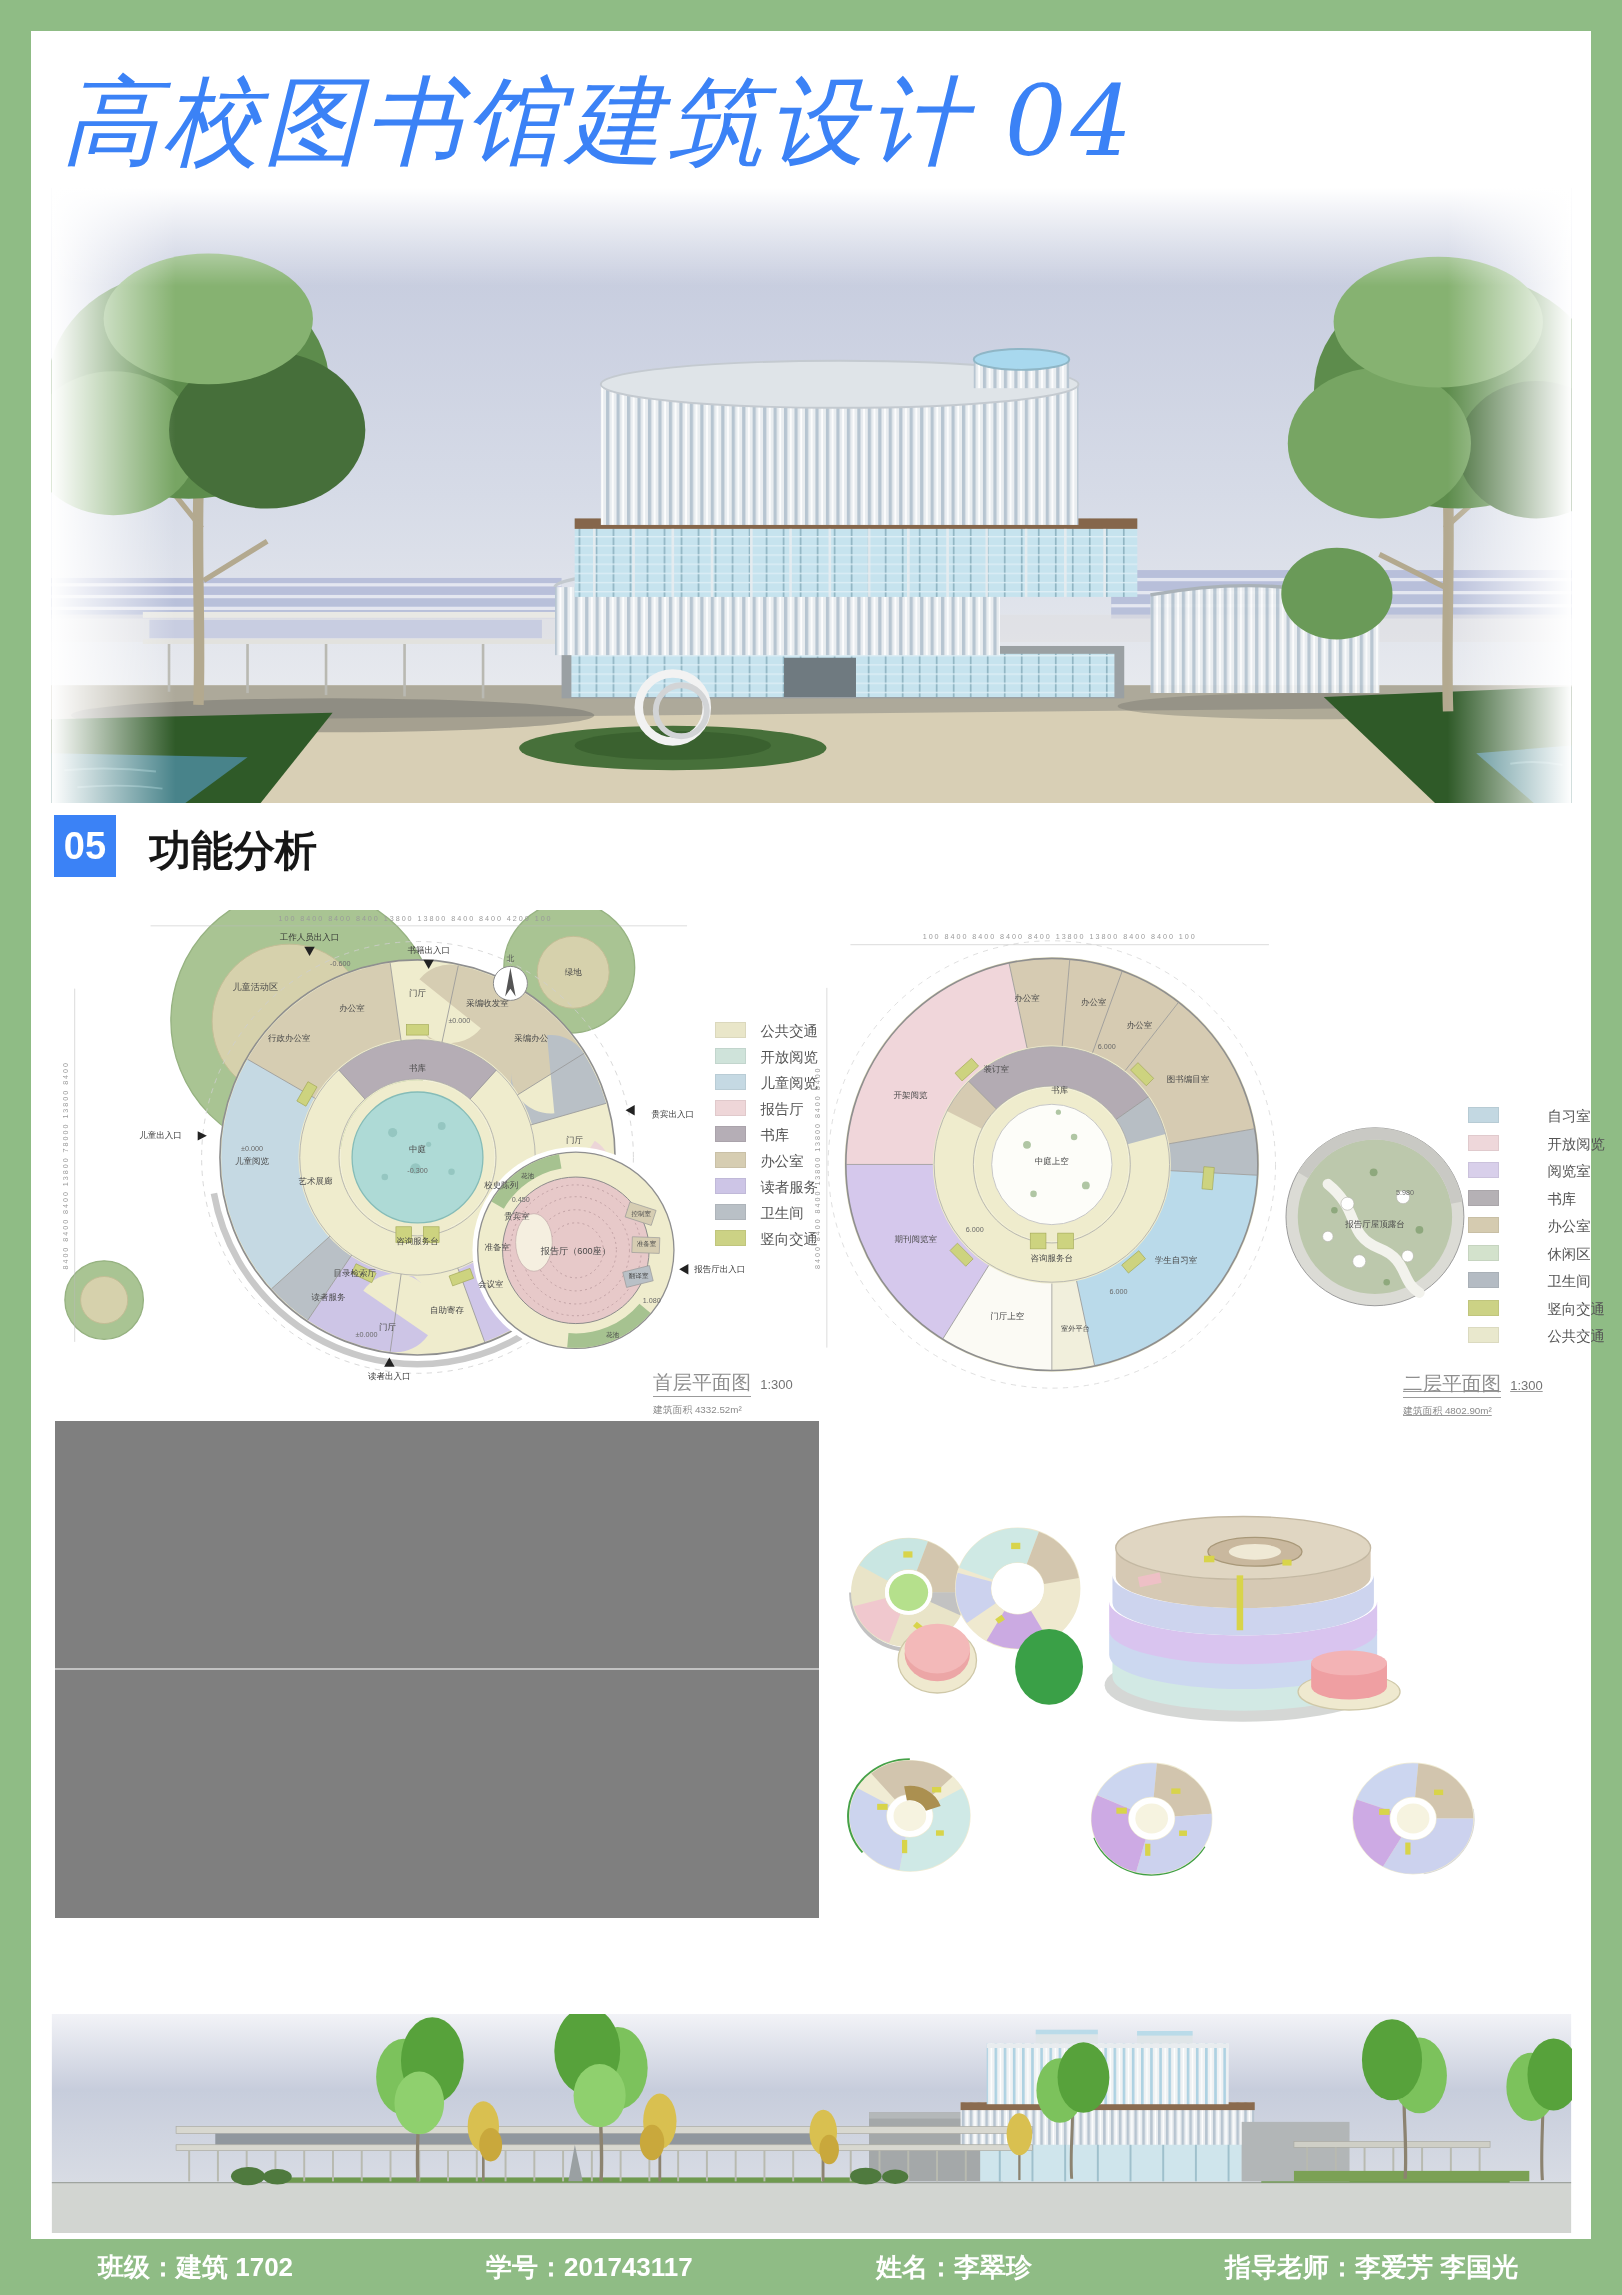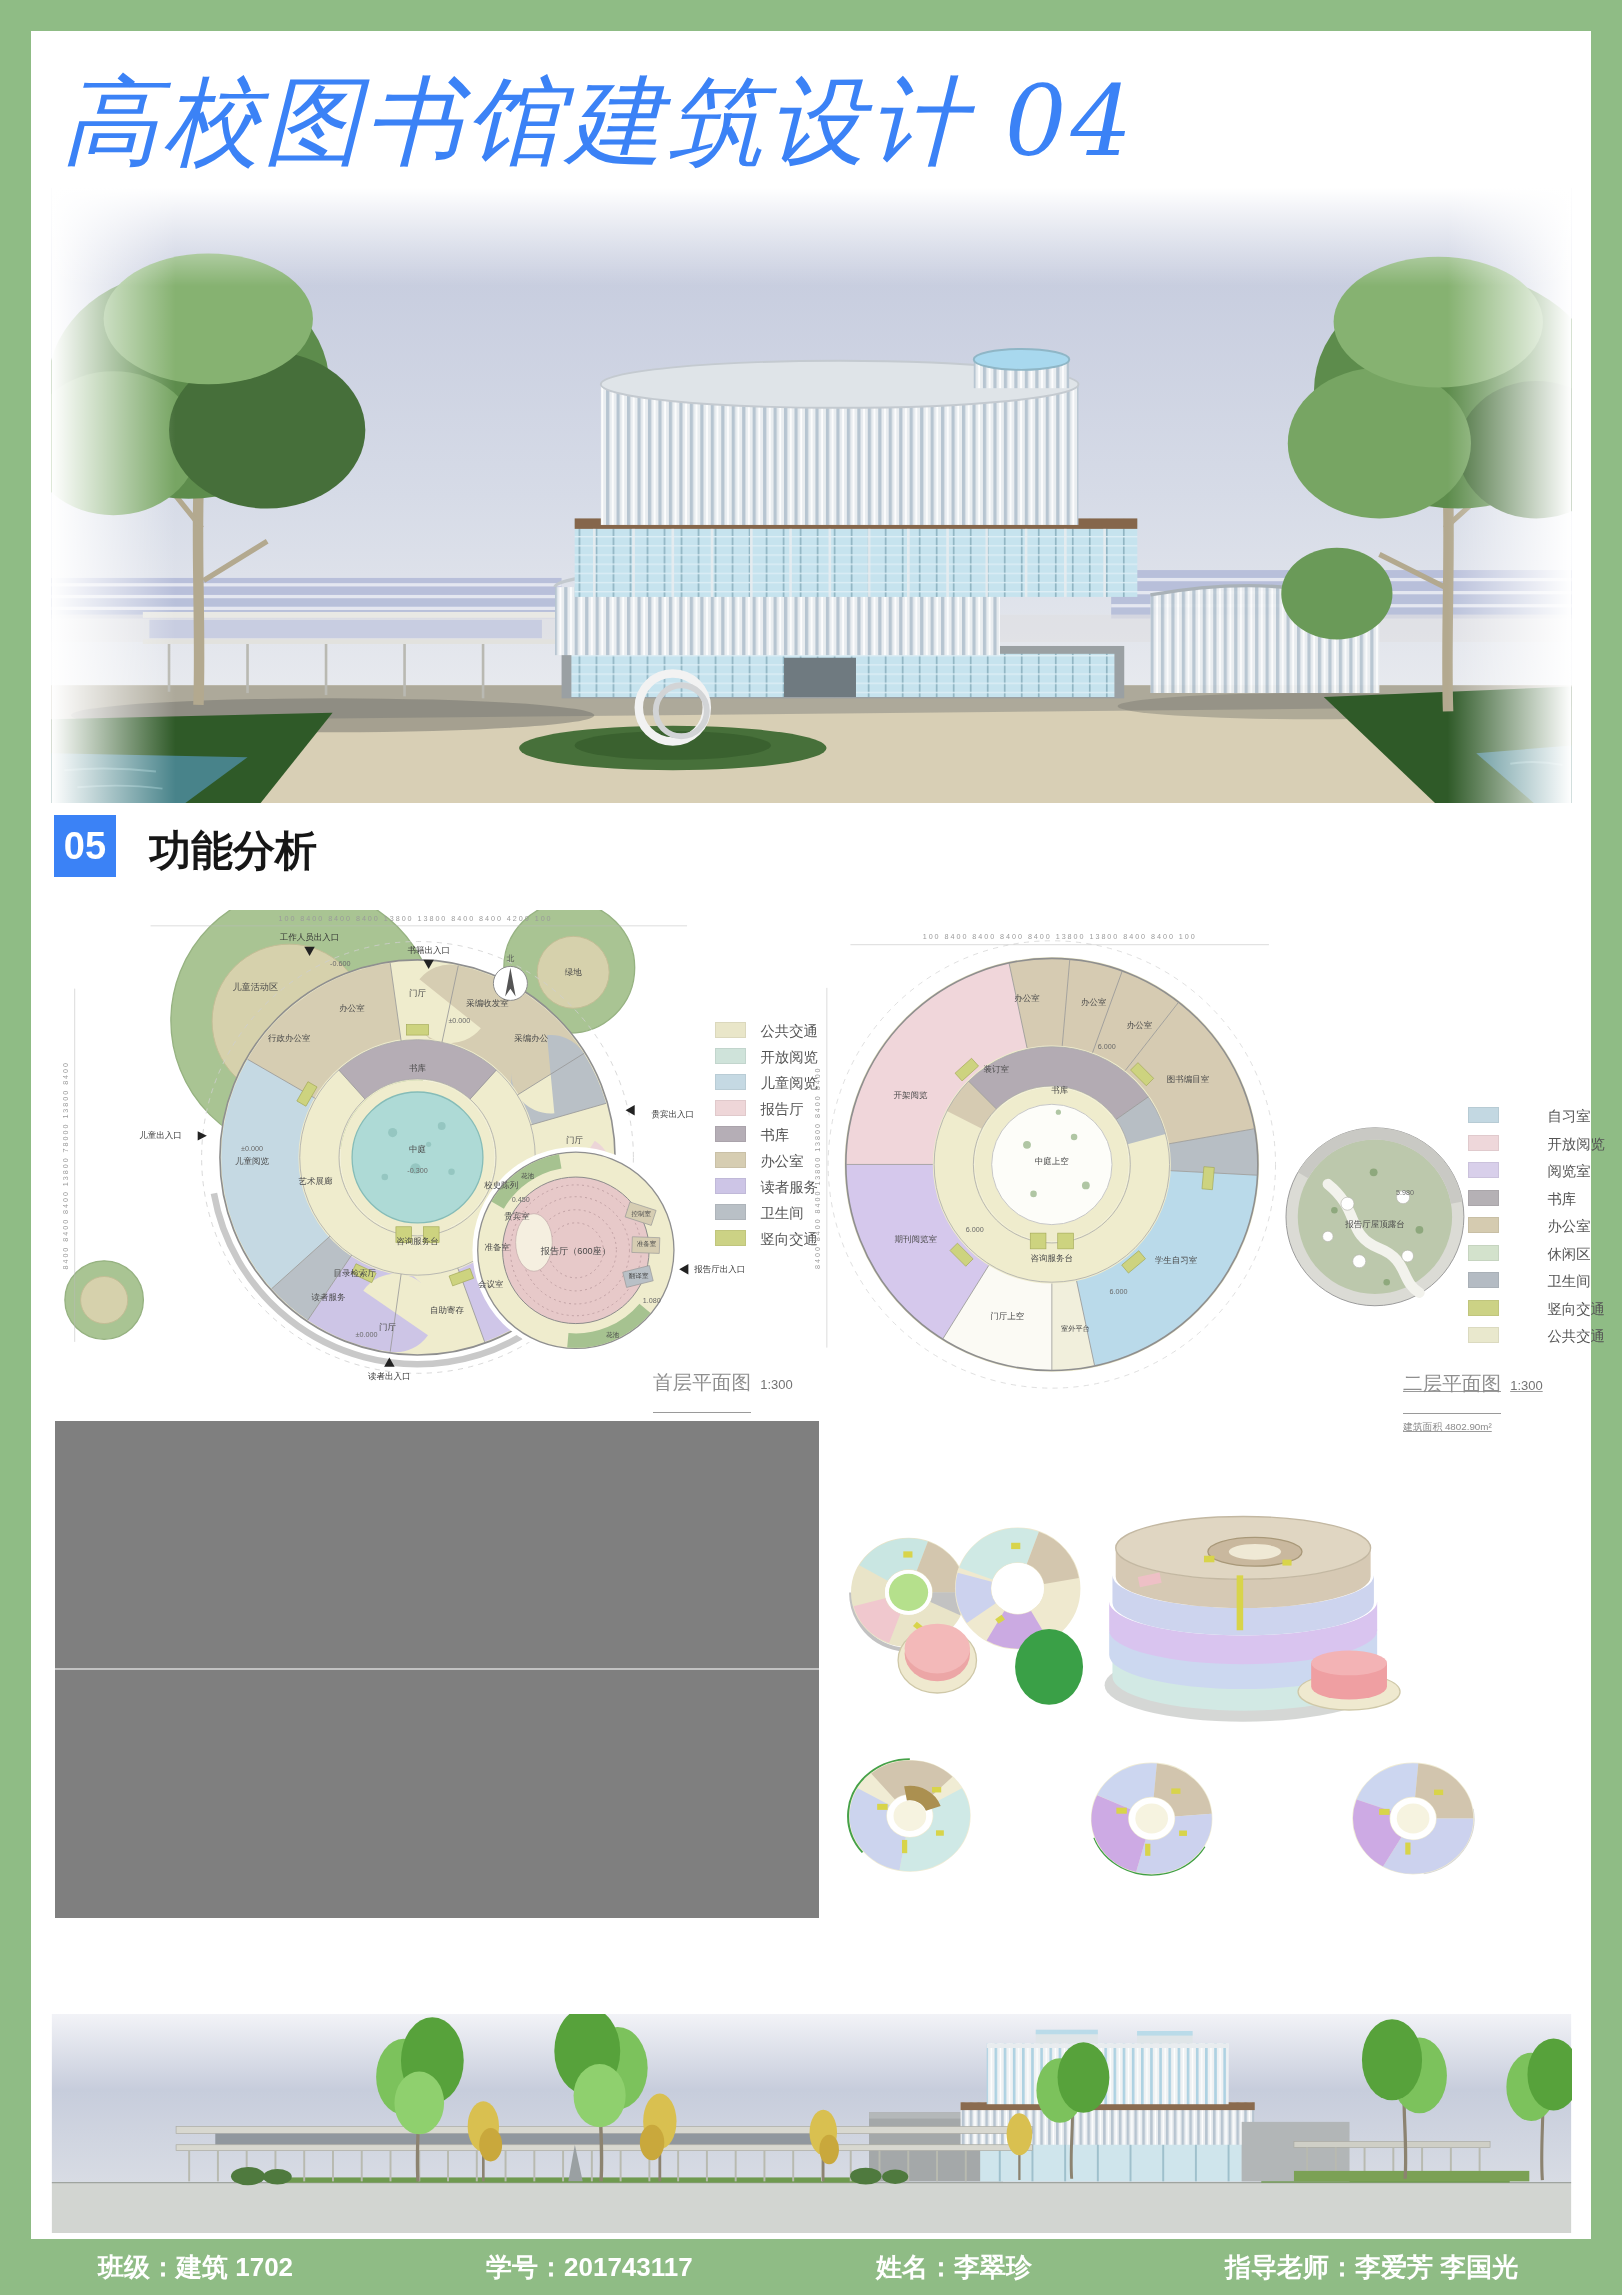--- a/index.html
+++ b/index.html
@@ -29,21 +29,21 @@
   #legend2{left:1468px;top:1107px;}
   .legend .row{display:flex;height:26px;}
   #legend2 .row{height:27.5px;gap:34px;}
   .sw{width:29px;height:14.4px;margin-right:14.4px;border:0.7px solid rgba(0,0,0,0.06);}
   .lg-label{font-size:14.4px;color:#555;}
 
   .plan-caption{position:absolute;color:#9a9a9a;white-space:nowrap;}
   #caption1{left:653px;top:1369px;}
   #caption2{left:1403px;top:1370px;text-decoration:underline;}
   .pc-line1{display:flex;align-items:baseline;}
-  .pc-main{font-size:19.6px;color:#8f8f8f;border-bottom:1.3px solid #9a9a9a;padding-bottom:16px;}
+  .pc-main{font-size:19.6px;color:#8f8f8f;border-bottom:1.3px solid #9a9a9a;padding-bottom:0;}
   .pc-scale{font-size:13px;color:#737373;margin-left:9.2px;}
   .pc-area{font-size:9.8px;margin-top:6.5px;color:#8a8a8a;}
 
   .placeholder{position:absolute;left:55px;top:1421px;width:764px;height:497px;background:#7f7f7f;}
   .placeholder .divider{position:absolute;left:0;top:247px;width:100%;height:2px;background:#c2c2c2;}
 
   #axons-svg{position:absolute;left:821px;top:1476px;}
   #elev-svg{position:absolute;left:51px;top:2014px;}
 
   .footer{position:absolute;left:0;top:2239px;width:1623px;height:56px;background:#8fbc85;}

